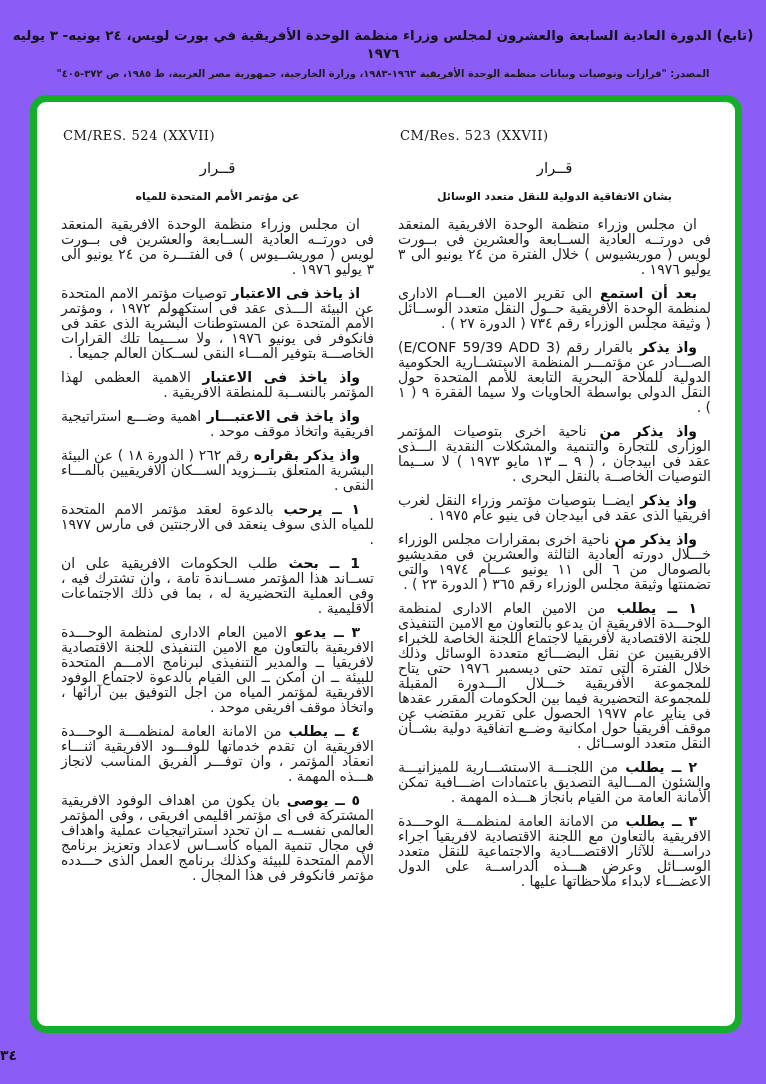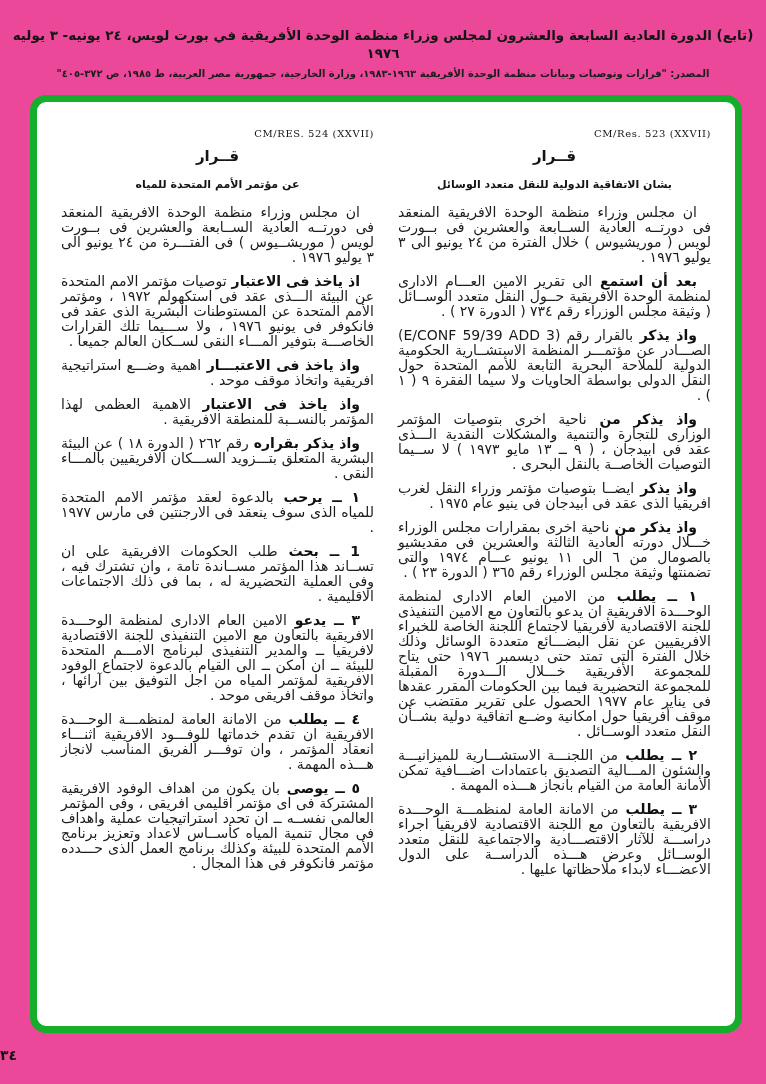--- a/index.html
+++ b/index.html
@@ -9,21 +9,21 @@
     width: 766px;
     height: 1084px;
     overflow: hidden;
     font-family: "DejaVu Sans", sans-serif;
     color: #1b1b1b;
   }
   .page {
     position: relative;
     width: 766px;
     height: 1084px;
-    background: #ec4899;
+    background: #8b5cf6;
   }
   .page-header {
     direction: rtl;
     text-align: center;
     padding-top: 26px;
   }
   .header-line1 {
     font-weight: bold;
     font-size: 13.5px;
     line-height: 18px;
@@ -51,34 +51,34 @@
     display: flex;
     gap: 24px;
     height: 100%;
   }
   .col {
     flex: 1 1 0;
     min-width: 0;
   }
   .doc-id {
     direction: ltr;
-    text-align: right;
+    text-align: left;
     font-family: "DejaVu Serif", serif;
-    font-size: 10px;
+    font-size: 13px;
     letter-spacing: 0.6px;
     color: #141414;
     margin: 12px 0 0 2px;
     white-space: nowrap;
   }
   .res-heading {
     direction: rtl;
     text-align: center;
-    font-weight: bold;
+    font-weight: normal;
     font-size: 15px;
-    margin-top: 8px;
+    margin-top: 16px;
     color: #141414;
   }
   .res-subtitle {
     direction: rtl;
     text-align: center;
     font-weight: bold;
     font-size: 11px;
     margin-top: 13px;
     color: #141414;
   }
@@ -116,22 +116,22 @@
   <div class="doc-frame" style="border-color: rgb(20, 174, 43);">
     <div class="columns">
 
       <div class="col">
         <div class="doc-id">CM/RES. 524 (XXVII)</div>
         <div class="res-heading">قــرار</div>
         <div class="res-subtitle">عن مؤتمر الأمم المتحدة للمياه</div>
         <div class="paras">
             <p class="para">ان مجلس وزراء منظمة الوحدة الافريقية المنعقد فى دورتــه العادية الســابعة والعشرين فى بــورت لويس ( موريشــيوس ) فى الفتـــرة من ٢٤ يونيو الى ٣ يوليو ١٩٧٦ .</p>
             <p class="para"><b>اذ ياخذ فى الاعتبار </b>توصيات مؤتمر الامم المتحدة عن البيئة الـــذى عقد فى استكهولم ١٩٧٢ ، ومؤتمر الأمم المتحدة عن المستوطنات البشرية الذى عقد فى فانكوفر فى يونيو ١٩٧٦ ، ولا ســـيما تلك القرارات الخاصـــة بتوفير المـــاء النقى لســكان العالم جميعا .</p>
+            <p class="para"><b>واذ ياخذ فى الاعتبار </b>الاهمية العظمى لهذا المؤتمر بالنســبة للمنطقة الافريقية .</p>
             <p class="para"><b>واذ ياخذ فى الاعتبـــار </b>اهمية وضـــع استراتيجية افريقية واتخاذ موقف موحد .</p>
-            <p class="para"><b>واذ ياخذ فى الاعتبار </b>الاهمية العظمى لهذا المؤتمر بالنســبة للمنطقة الافريقية .</p>
             <p class="para"><b>واذ يذكر بقراره </b>رقم ٢٦٢ ( الدورة ١٨ ) عن البيئة البشرية المتعلق بتـــزويد الســـكان الافريقيين بالمـــاء النقى .</p>
             <p class="para"><b>١ ــ يرحب </b>بالدعوة لعقد مؤتمر الامم المتحدة للمياه الذى سوف ينعقد فى الارجنتين فى مارس ١٩٧٧ .</p>
             <p class="para"><b>1 ــ بحث </b>طلب الحكومات الافريقية على ان تســاند هذا المؤتمر مســاندة تامة ، وان تشترك فيه ، وفى العملية التحضيرية له ، بما فى ذلك الاجتماعات الاقليمية .</p>
             <p class="para"><b>٣ ــ يدعو </b>الامين العام الادارى لمنظمة الوحـــدة الافريقية بالتعاون مع الامين التنفيذى للجنة الاقتصادية لافريقيا ــ والمدير التنفيذى لبرنامج الامـــم المتحدة للبيئة ــ ان امكن ــ الى القيام بالدعوة لاجتماع الوفود الافريقية لمؤتمر المياه من اجل التوفيق بين آرائها ، واتخاذ موقف افريقى موحد .</p>
             <p class="para"><b>٤ ــ يطلب </b>من الامانة العامة لمنظمـــة الوحـــدة الافريقية ان تقدم خدماتها للوفـــود الافريقية اثنـــاء انعقاد المؤتمر ، وان توفـــر الفريق المناسب لانجاز هـــذه المهمة .</p>
             <p class="para"><b>٥ ــ يوصى </b>بان يكون من اهداف الوفود الافريقية المشتركة فى اى مؤتمر اقليمى افريقى ، وفى المؤتمر العالمى نفســه ــ ان تحدد استراتيجيات عملية واهداف فى مجال تنمية المياه كأســاس لاعداد وتعزيز برنامج الأمم المتحدة للبيئة وكذلك برنامج العمل الذى حـــدده مؤتمر فانكوفر فى هذا المجال .</p>
           </div>
       </div>
 
       <div class="col">

